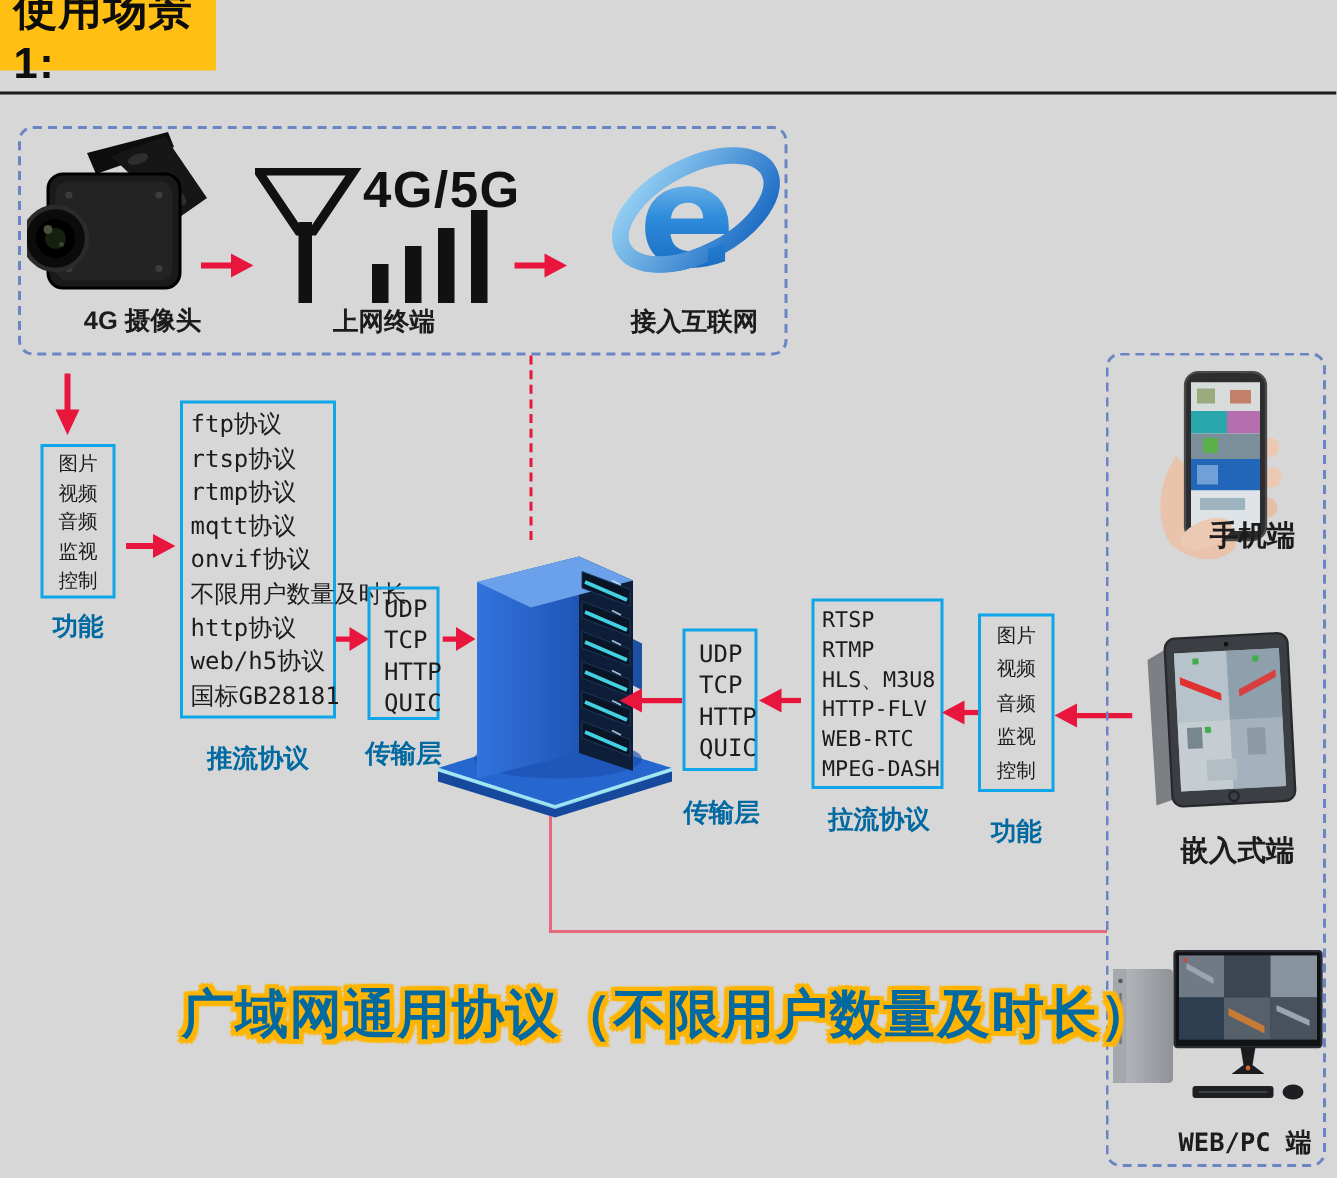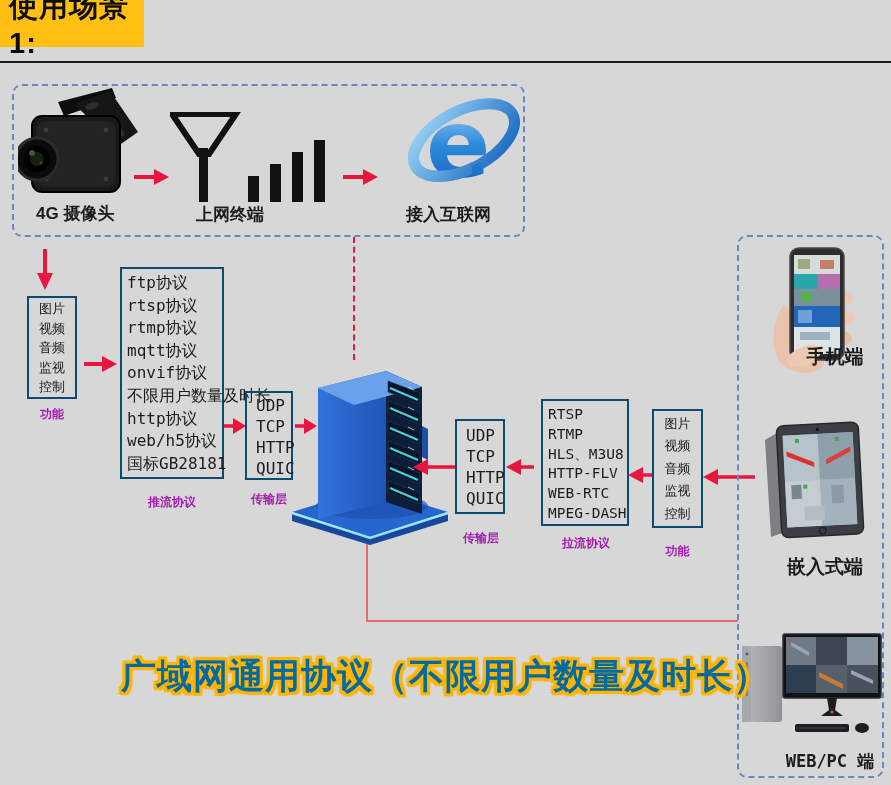--- a/index.html
+++ b/index.html
@@ -9,41 +9,41 @@
 
   .abs { position:absolute; }
   .title-bar { left:0; top:0; width:144px; height:47px; background:#ffc013; display:flex; align-items:center; padding-left:9px; }
   .title-text { font-size:29px; font-weight:bold; color:#0d0d0d; letter-spacing:1px; }
   .top-divider { left:0; top:61px; width:891px; height:2px; background:#1c1c1c; }
 
   .dashed-box { border:2px dashed #6b85c4; border-radius:10px; }
   .top-box { left:12px; top:84px; width:513px; height:153px; }
   .right-box { left:737px; top:235px; width:147px; height:543px; }
 
-  .icon-label { font-size:17px; font-weight:600; color:#1c1c1c; }
+  .icon-label { font-size:17px; font-weight:600; color:#1c1c1c; text-align:center; }
   .big-tech { font-size:34px; font-weight:bold; color:#111; letter-spacing:1px; font-family:"Liberation Sans", sans-serif; }
 
-  .red-box { border:2px solid #0c4a6e; color:#1c1c1c; }
+  .red-box { border:2px solid #0ea5e9; color:#1c1c1c; }
   .red-box .ln { white-space:nowrap; }
 
   .fn-box { width:50px; text-align:center; font-size:13px;font-family:Liberation Mono, monospace; }
   .fn-box .ln { line-height:19.5px; }
 
   .proto-box { font-family:"DejaVu Sans Mono", monospace; }
 
   .push-box { left:120px; top:267px; width:104px; height:212px; padding:3px 0 0 5px; font-size:16px; }
   .push-box .ln { line-height:22.6px; }
 
   .transport-box { font-size:16px; }
   .transport-box .ln { line-height:21px; }
 
   .pull-box { left:541px; top:399px; width:88px; height:127px; padding:4px 0 1px 5px; font-size:14.5px; }
   .pull-box .ln { line-height:19.8px; }
 
-  .caption { font-size:12px; font-weight:600; color:#a21caf; text-align:center; }
+  .caption { font-size:17px; font-weight:600; color:#0369a1; text-align:center; }
 
   .vline-red-dashed { border-left:2px dashed #e8153d; }
   .conn { background:#e4697e; }
 
   .slogan { left:120px; top:653px; width:650px; text-align:center; font-size:35px; font-weight:bold;
     color:#0369a1; letter-spacing:1px;
     text-shadow:-3px 0 #ffb501, 3px 0 #ffb501, 0 -3px #ffb501, 0 3px #ffb501,
       -2px -2px #ffb501, 2px -2px #ffb501, -2px 2px #ffb501, 2px 2px #ffb501,
       -3px -3px 1px #ffb501, 3px 3px 1px #ffb501, 3px -3px 1px #ffb501, -3px 3px 1px #ffb501; }
 
@@ -88,20 +88,21 @@
   </svg>
 
   <svg class="abs" style="left:170px; top:112px;" width="165" height="92" viewBox="0 0 165 92">
     <polygon points="2,2 66,2 39,42 29,42" fill="none" stroke="#111" stroke-width="6"></polygon>
     <rect x="29" y="36" width="9" height="54" fill="#111"></rect>
     <rect x="78" y="64" width="11" height="26" fill="#111"></rect>
     <rect x="100" y="52" width="11" height="38" fill="#111"></rect>
     <rect x="122" y="40" width="11" height="50" fill="#111"></rect>
     <rect x="144" y="28" width="11" height="62" fill="#111"></rect>
   </svg>
+  <div class="abs big-tech" style="left:242px; top:108px;">4G/5G</div>
   <div class="abs icon-label" style="left:196px; top:203px; width:120px;">上网终端</div>
 
   <svg class="abs" style="left:342px; top:167px;" width="36" height="20" viewBox="0 0 36 20">
     <line x1="1" y1="10" x2="23" y2="10" stroke="#e8153d" stroke-width="4"></line>
     <polygon points="21,2 36,10 21,18" fill="#e8153d"></polygon>
   </svg>
 
   <svg class="abs" style="left:406px; top:87px;" width="114" height="112" viewBox="0 0 114 112">
     <defs>
       <linearGradient id="ieg" x1="0" y1="0" x2="1" y2="1">

